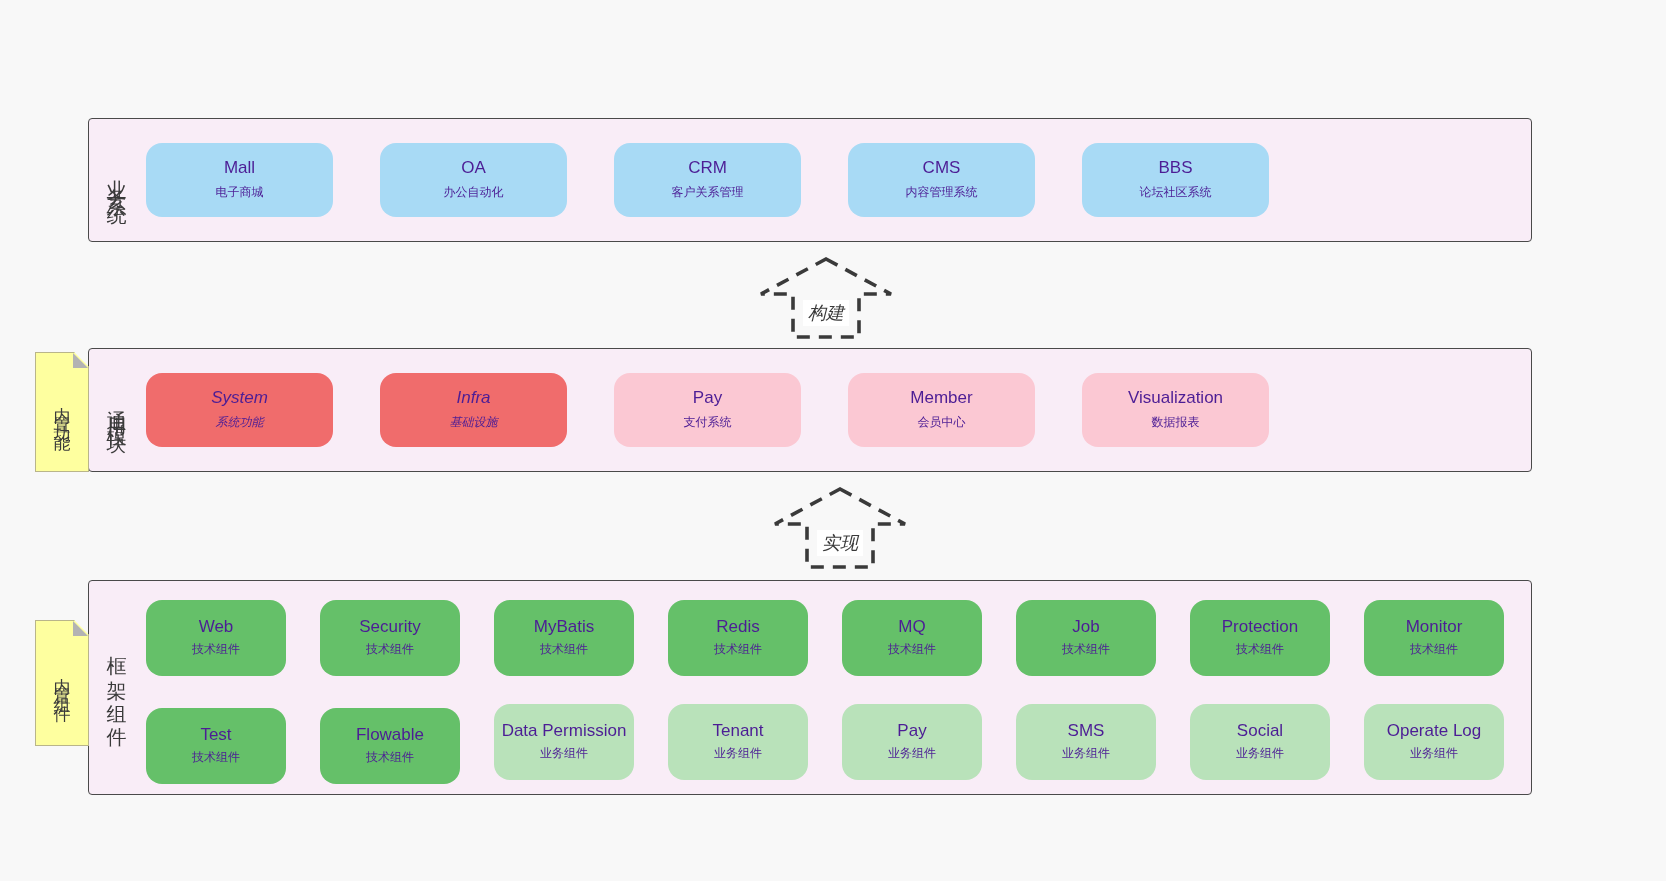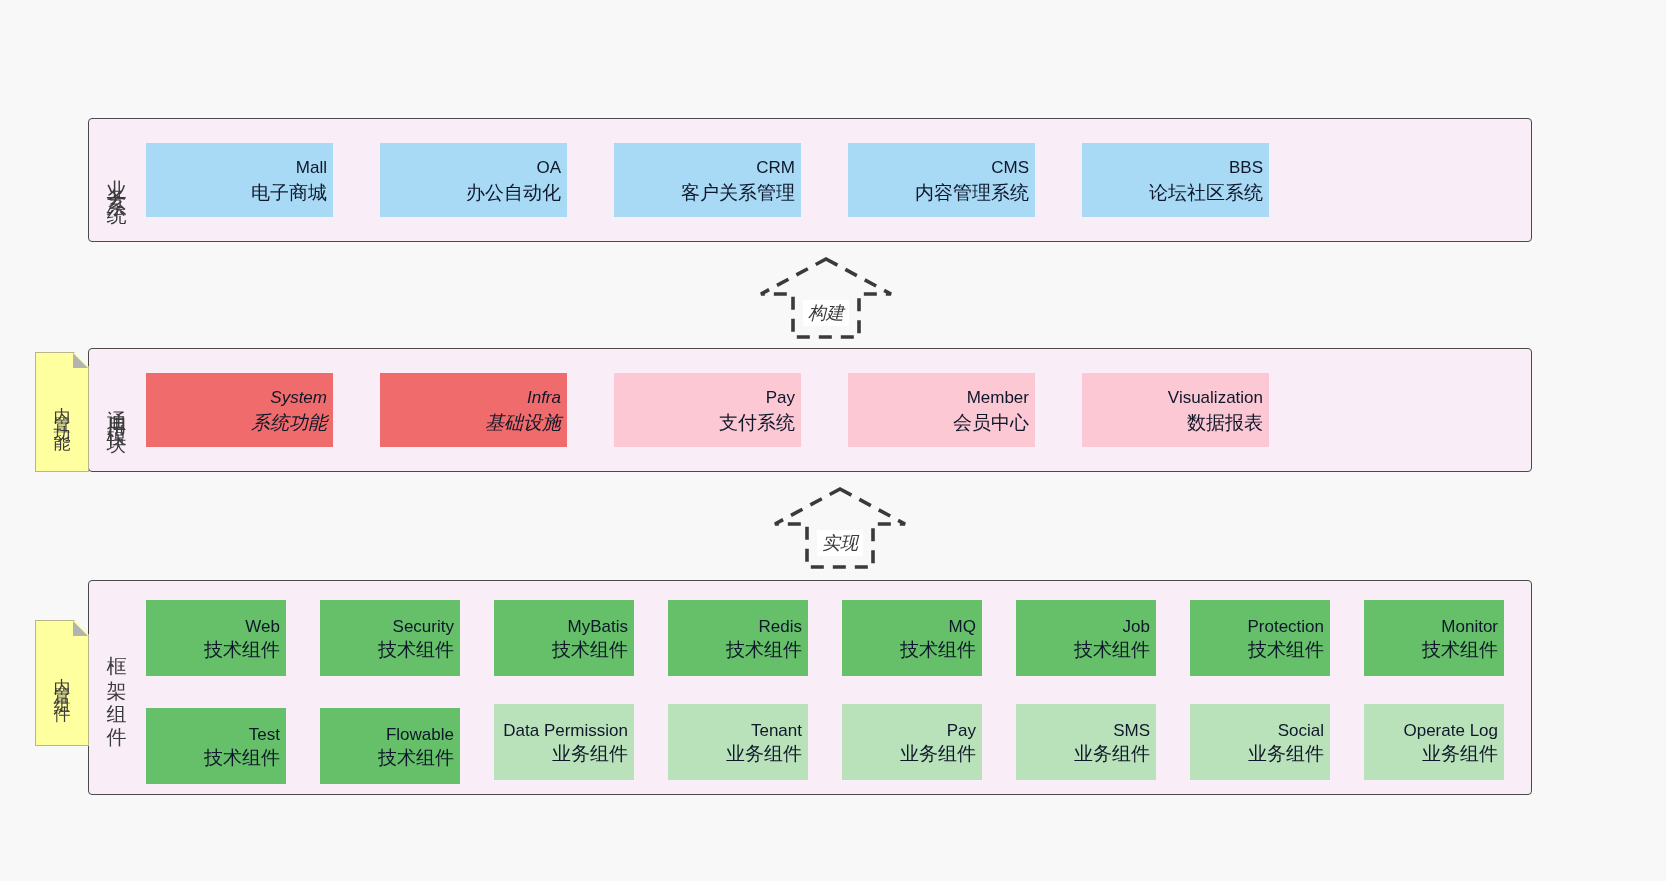--- a/index.html
+++ b/index.html
@@ -48,34 +48,34 @@
   }
   .boxes-grid {
     display:flex;
     flex-direction:column;
     gap:24px;
     justify-content:center;
   }
   .boxes-grid .boxes-row { gap:34px; }
 
   .box {
-    border-radius:0;
+    border-radius:16px;
     display:flex;
     flex-direction:column;
-    align-items:flex-end;
+    align-items:center;
     justify-content:center;
     text-align:center;
     font-size:17px;
     line-height:25px;
-    color:#0f172a;
+    color:#4c1d95;
     padding:4px 6px;
   }
   .box-lg { width:187px; height:74px; }
   .box-sm { width:140px; height:76px; line-height:23px; }
-  .box .box-desc { font-size:19px; }
+  .box .box-desc { font-size:12px; }
 
   .blue        { background: var(--blue); }
   .red         { background: var(--red); font-style: italic; }
   .pink        { background: var(--pink); }
   .green       { background: var(--green); margin-top: 8px; }
   .green-light { background: var(--green_light); }
 
   
   .note {
     position:absolute;

